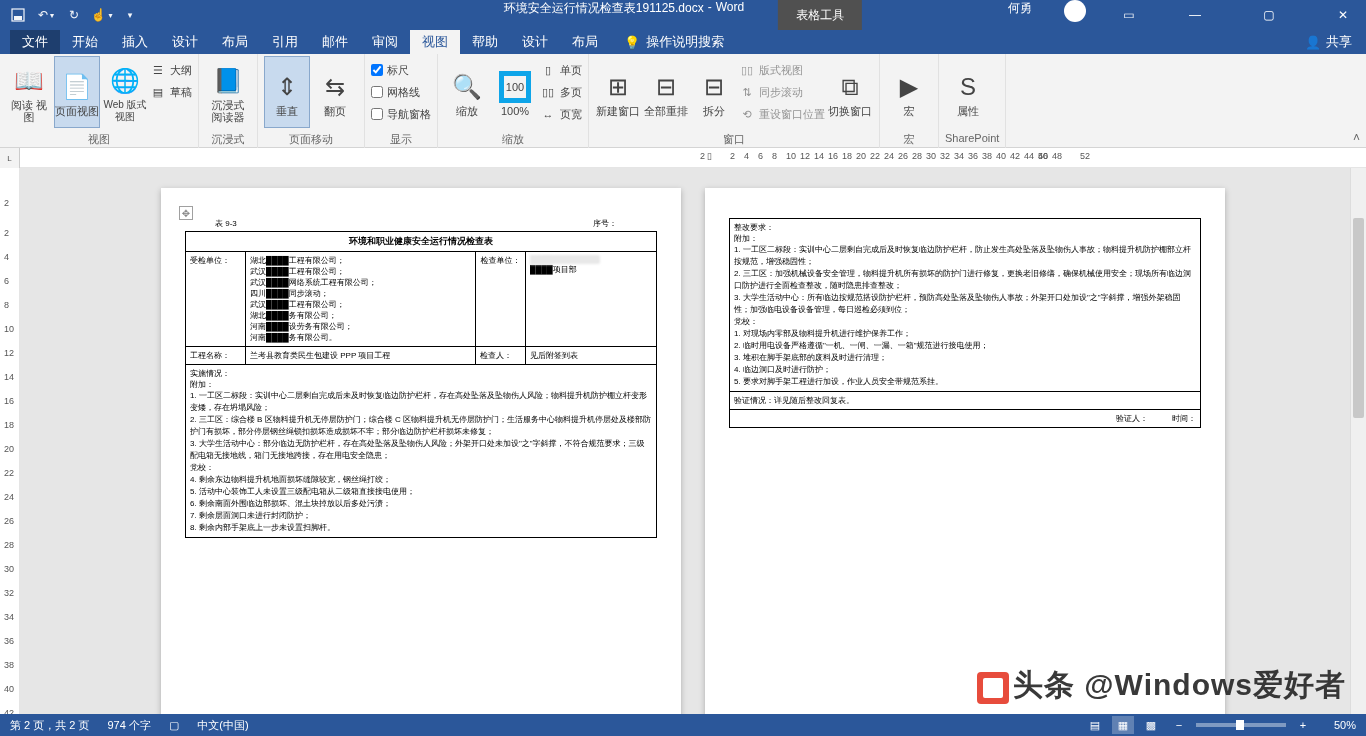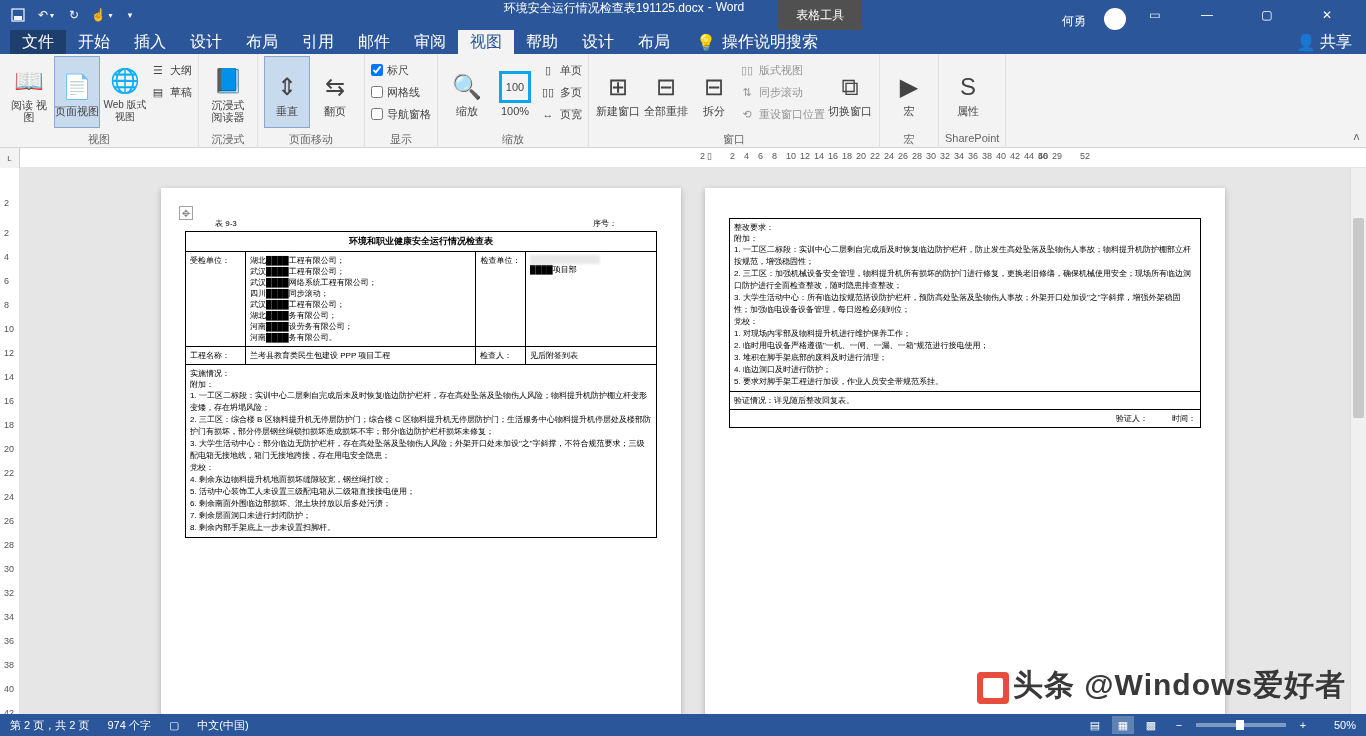--- a/index.html
+++ b/index.html
@@ -4,27 +4,27 @@
 <style>
 * { margin: 0; padding: 0; box-sizing: border-box; font-family: "Microsoft YaHei", "Segoe UI", sans-serif; }
 body { width: 1366px; height: 736px; background: #fff; overflow: hidden; position: relative; }
 
 
 .title-bar { height: 30px; background: #2b579a; display: flex; align-items: center; color: #fff; font-size: 12px; }
 .title-left { display: flex; align-items: center; padding-left: 10px; gap: 12px; }
 .title-icon { width: 16px; height: 16px; display: inline-flex; align-items: center; justify-content: center; opacity: 0.95; cursor: pointer; }
 .title-dropdown { margin-left: 2px; font-size: 8px; }
 .title-center { position: absolute; left: 50%; transform: translateX(-50%); display: flex; align-items: flex-start; gap: 4px; }
-.title-right { margin-left: auto; display: flex; align-items: flex-end; gap: 14px; padding-right: 16px; }
+.title-right { margin-left: auto; display: flex; align-items: flex-start; gap: 28px; padding-right: 0; }
 .win-btn { width: 46px; height: 30px; display: inline-flex; align-items: center; justify-content: center; cursor: pointer; }
 .avatar { width: 22px; height: 22px; border-radius: 50%; background: #fff; display: inline-block; }
 .tool-tab { background: #505050; height: 30px; padding: 0 18px; display: flex; align-items: center; margin-left: 30px; }
 
 
-.ribbon-tabs { height: 24px; background: #2b579a; display: flex; align-items: center; padding-left: 10px; color: #fff; font-size: 16px; }
+.ribbon-tabs { height: 24px; background: #2b579a; display: flex; align-items: center; padding-left: 10px; color: #fff; font-size: 13px; }
 .ribbon-tab { padding: 4px 12px; cursor: pointer; height: 24px; display: flex; align-items: center; }
 .ribbon-tab.active { background: #f3f3f3; color: #2b579a; }
 .ribbon-tab.file { background: #1e3e6e; }
 .tell-me { display: flex; align-items: center; gap: 6px; padding: 0 14px; }
 .share-btn { margin-left: auto; padding: 0 14px; display: flex; align-items: center; gap: 4px; }
 
 
 .ribbon { height: 94px; background: #f3f3f3; border-bottom: 1px solid #d4d4d4; display: flex; position: relative; font-size: 11px; color: #444; }
 .ribbon-group { display: flex; flex-direction: column; border-right: 1px solid #e1e1e1; padding: 2px 6px 0 6px; height: 94px; }
 .group-buttons { display: flex; flex: 1; align-items: flex-start; gap: 2px; }
@@ -206,21 +206,21 @@
     <div class="group-label">显示</div>
   </div>
 
   <div class="ribbon-group">
     <div class="group-buttons">
       <div class="big-btn">
           <div class="big-icon">🔍</div>
           <div class="big-label">缩放</div>
         </div>
       <div class="big-btn">
-          <div class="big-icon" style="font-size:11px;border:3px solid #0ea5e9;padding:4px;">100</div>
+          <div class="big-icon" style="font-size:11px;border:5px solid #0ea5e9;padding:4px;">100</div>
           <div class="big-label">100%</div>
         </div>
       <div class="small-stack">
         <div class="small-item">
             <span class="small-icon">▯</span>
             <span>单页</span>
           </div>
         <div class="small-item">
             <span class="small-icon">▯▯</span>
             <span>多页</span>
@@ -316,21 +316,21 @@
       <span class="ruler-num" style="left: 892px;">28</span>
       <span class="ruler-num" style="left: 906px;">30</span>
       <span class="ruler-num" style="left: 920px;">32</span>
       <span class="ruler-num" style="left: 934px;">34</span>
       <span class="ruler-num" style="left: 948px;">36</span>
       <span class="ruler-num" style="left: 962px;">38</span>
       <span class="ruler-num" style="left: 976px;">40</span>
       <span class="ruler-num" style="left: 990px;">42</span>
       <span class="ruler-num" style="left: 1004px;">44</span>
       <span class="ruler-num" style="left: 1018px;">46</span>
-      <span class="ruler-num" style="left: 1032px;">29</span>
+      <span class="ruler-num" style="left: 1032px;">48</span>
       <span class="ruler-num" style="left: 1018px;">50</span>
       <span class="ruler-num" style="left: 1060px;">52</span>
     </div>
 </div>
 
 <div class="doc-area">
   <div class="vruler">
     <div class="vruler-num" style="top:30px;">2</div>
   <span class="vruler-num" style="top: 60px;">2</span>
       <span class="vruler-num" style="top: 84px;">4</span>

